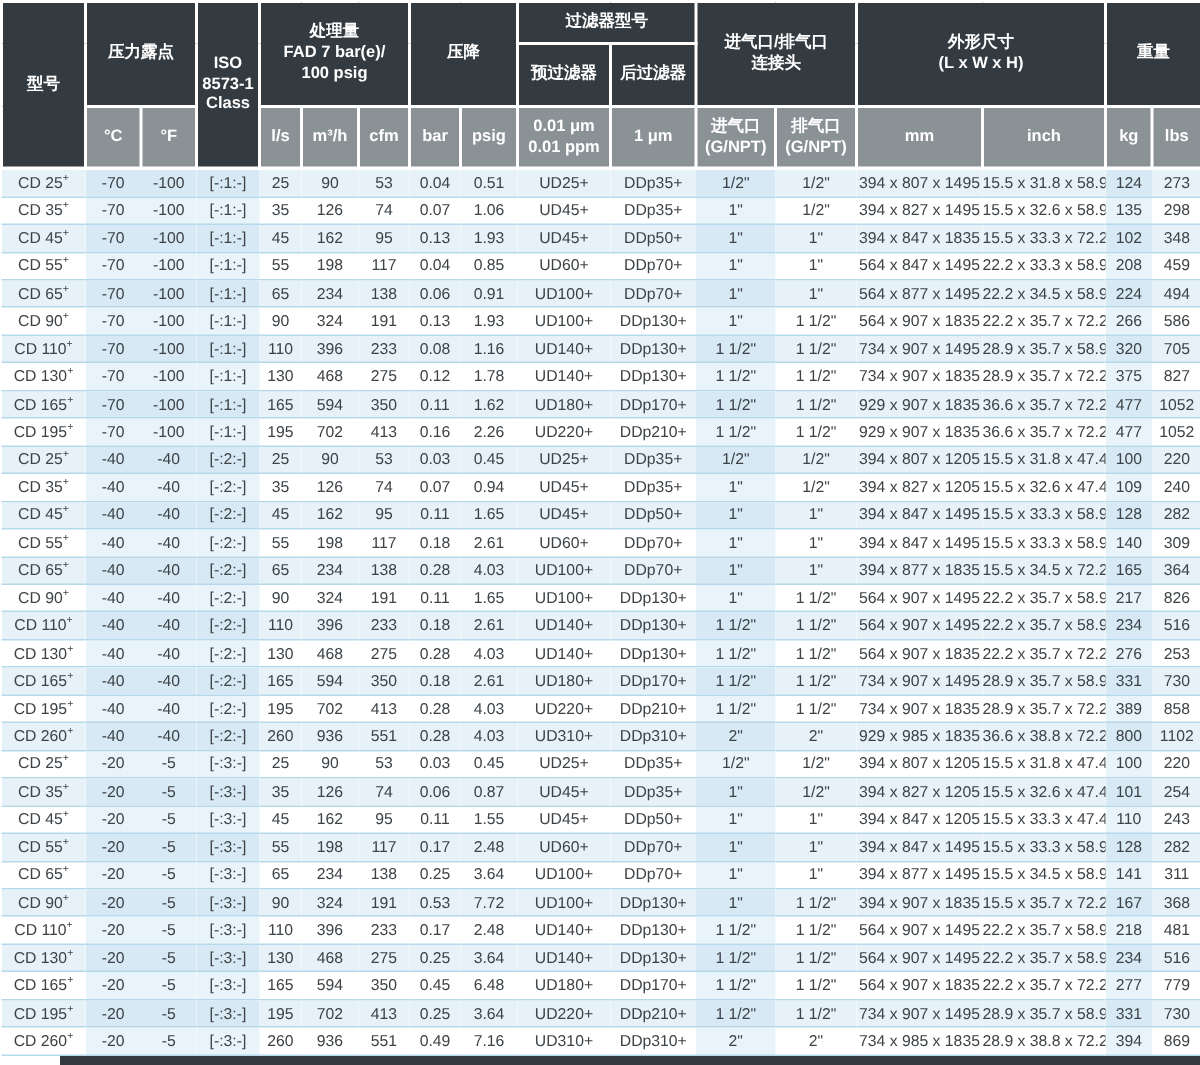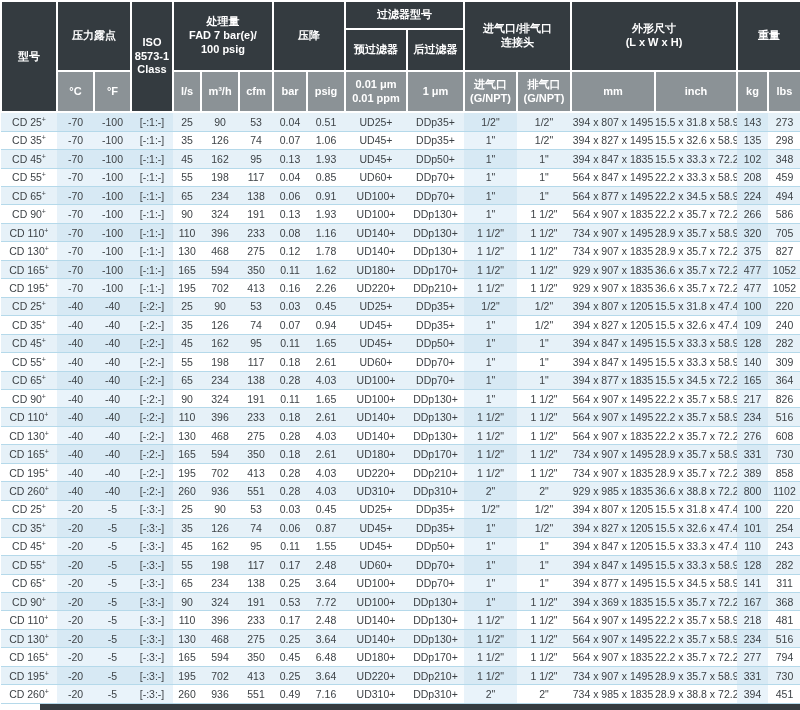--- a/index.html
+++ b/index.html
@@ -154,21 +154,21 @@
           <td>90</td>
           <td>53</td>
           <td>0.04</td>
           <td>0.51</td>
           <td>UD25+</td>
           <td>DDp35+</td>
           <td class="tint">1/2"</td>
           <td>1/2"</td>
           <td>394 x 807 x 1495</td>
           <td>15.5 x 31.8 x 58.9</td>
-          <td class="tint">143</td>
+          <td class="tint">124</td>
           <td>273</td>
         </tr>
         <tr class="r-white">
           <td>CD 35<sup>+</sup></td>
           <td class="tint">-70</td>
           <td class="tint">-100</td>
           <td class="tint">[-:1:-]</td>
           <td>35</td>
           <td>126</td>
           <td>74</td>
@@ -478,21 +478,21 @@
           <td>275</td>
           <td>0.28</td>
           <td>4.03</td>
           <td>UD140+</td>
           <td>DDp130+</td>
           <td class="tint">1 1/2"</td>
           <td>1 1/2"</td>
           <td>564 x 907 x 1835</td>
           <td>22.2 x 35.7 x 72.2</td>
           <td class="tint">276</td>
-          <td>608</td>
+          <td>253</td>
         </tr>
         <tr class="r-blue">
           <td>CD 165<sup>+</sup></td>
           <td class="tint">-40</td>
           <td class="tint">-40</td>
           <td class="tint">[-:2:-]</td>
           <td>165</td>
           <td>594</td>
           <td>350</td>
           <td>0.18</td>
@@ -646,21 +646,21 @@
           <td class="tint">[-:3:-]</td>
           <td>90</td>
           <td>324</td>
           <td>191</td>
           <td>0.53</td>
           <td>7.72</td>
           <td>UD100+</td>
           <td>DDp130+</td>
           <td class="tint">1"</td>
           <td>1 1/2"</td>
-          <td>394 x 369 x 1835</td>
+          <td>394 x 907 x 1835</td>
           <td>15.5 x 35.7 x 72.2</td>
           <td class="tint">167</td>
           <td>368</td>
         </tr>
         <tr class="r-white">
           <td>CD 110<sup>+</sup></td>
           <td class="tint">-20</td>
           <td class="tint">-5</td>
           <td class="tint">[-:3:-]</td>
           <td>110</td>
@@ -706,21 +706,21 @@
           <td>350</td>
           <td>0.45</td>
           <td>6.48</td>
           <td>UD180+</td>
           <td>DDp170+</td>
           <td class="tint">1 1/2"</td>
           <td>1 1/2"</td>
           <td>564 x 907 x 1835</td>
           <td>22.2 x 35.7 x 72.2</td>
           <td class="tint">277</td>
-          <td>794</td>
+          <td>779</td>
         </tr>
         <tr class="r-blue">
           <td>CD 195<sup>+</sup></td>
           <td class="tint">-20</td>
           <td class="tint">-5</td>
           <td class="tint">[-:3:-]</td>
           <td>195</td>
           <td>702</td>
           <td>413</td>
           <td>0.25</td>
@@ -744,18 +744,18 @@
           <td>551</td>
           <td>0.49</td>
           <td>7.16</td>
           <td>UD310+</td>
           <td>DDp310+</td>
           <td class="tint">2"</td>
           <td>2"</td>
           <td>734 x 985 x 1835</td>
           <td>28.9 x 38.8 x 72.2</td>
           <td class="tint">394</td>
-          <td>451</td>
+          <td>869</td>
         </tr>
       </tbody>
   </table>
   <div class="bottom-bar"></div>
 </div>
 
 </body></html>

